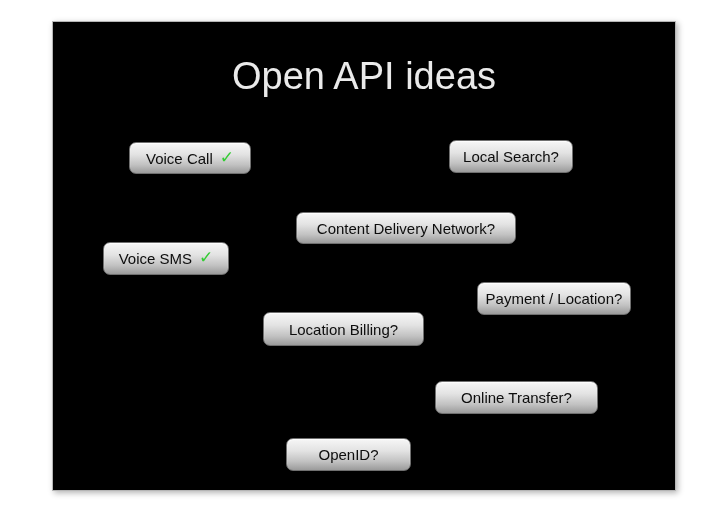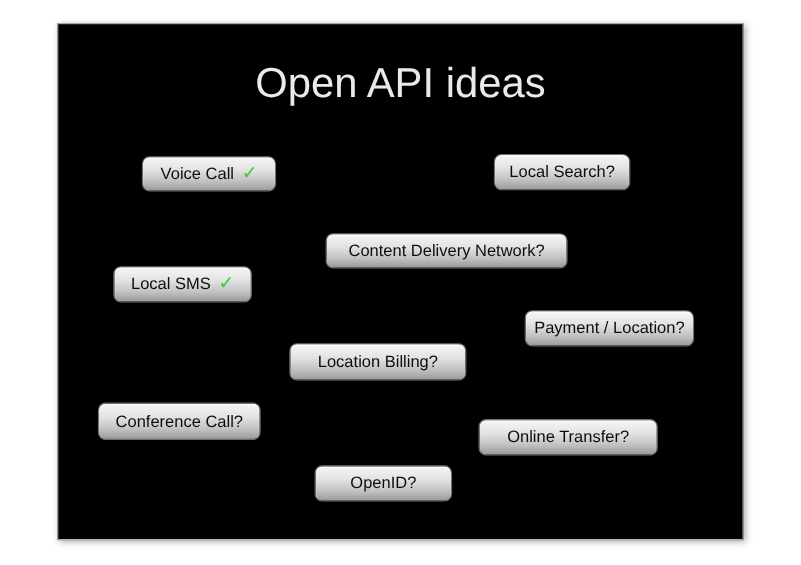--- a/index.html
+++ b/index.html
@@ -83,33 +83,30 @@
           <span>Voice Call</span>
           <span class="check">✓</span>
         </div>
         <div class="box" style="left: 243px; top: 190px; width: 220px; height: 32px;">
           <span>Content Delivery Network?</span>
         </div>
         <div class="box" style="left: 396px; top: 118px; width: 124px; height: 33px;">
           <span>Local Search?</span>
         </div>
         <div class="box" style="left: 50px; top: 220px; width: 126px; height: 33px;">
-          <span>Local SMS</span>
+          <span>Voice SMS</span>
           <span class="check">✓</span>
         </div>
         <div class="box" style="left: 424px; top: 260px; width: 154px; height: 33px;">
           <span>Payment / Location?</span>
         </div>
         <div class="box" style="left: 210px; top: 290px; width: 161px; height: 34px;">
           <span>Location Billing?</span>
         </div>
-        <div class="box" style="left: 36px; top: 344px; width: 148px; height: 34px;">
-          <span>Conference Call?</span>
-        </div>
         <div class="box" style="left: 382px; top: 359px; width: 163px; height: 33px;">
           <span>Online Transfer?</span>
         </div>
-        <div class="box" style="left: 233px; top: 401px; width: 125px; height: 33px;">
+        <div class="box" style="left: 233px; top: 416px; width: 125px; height: 33px;">
           <span>OpenID?</span>
         </div>
       </div>
   </div>
 </div>
 
 </body></html>

